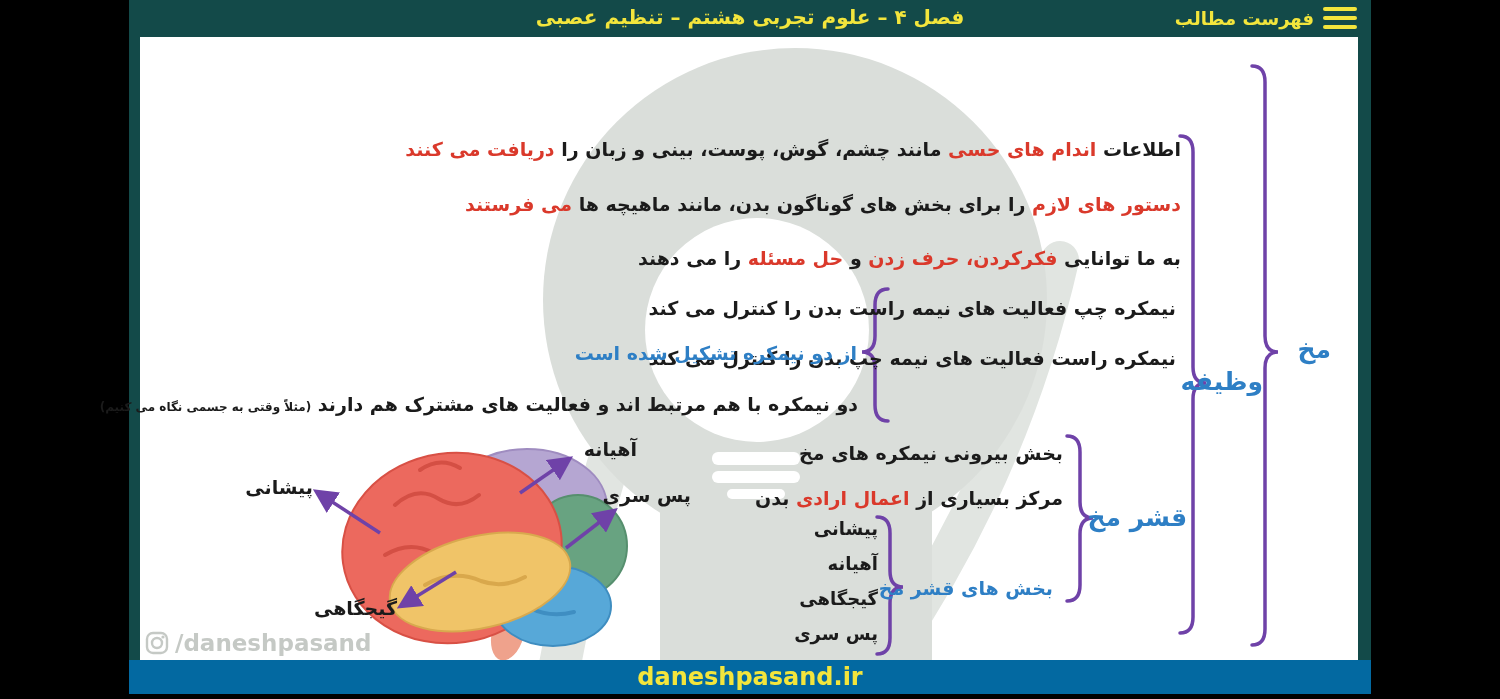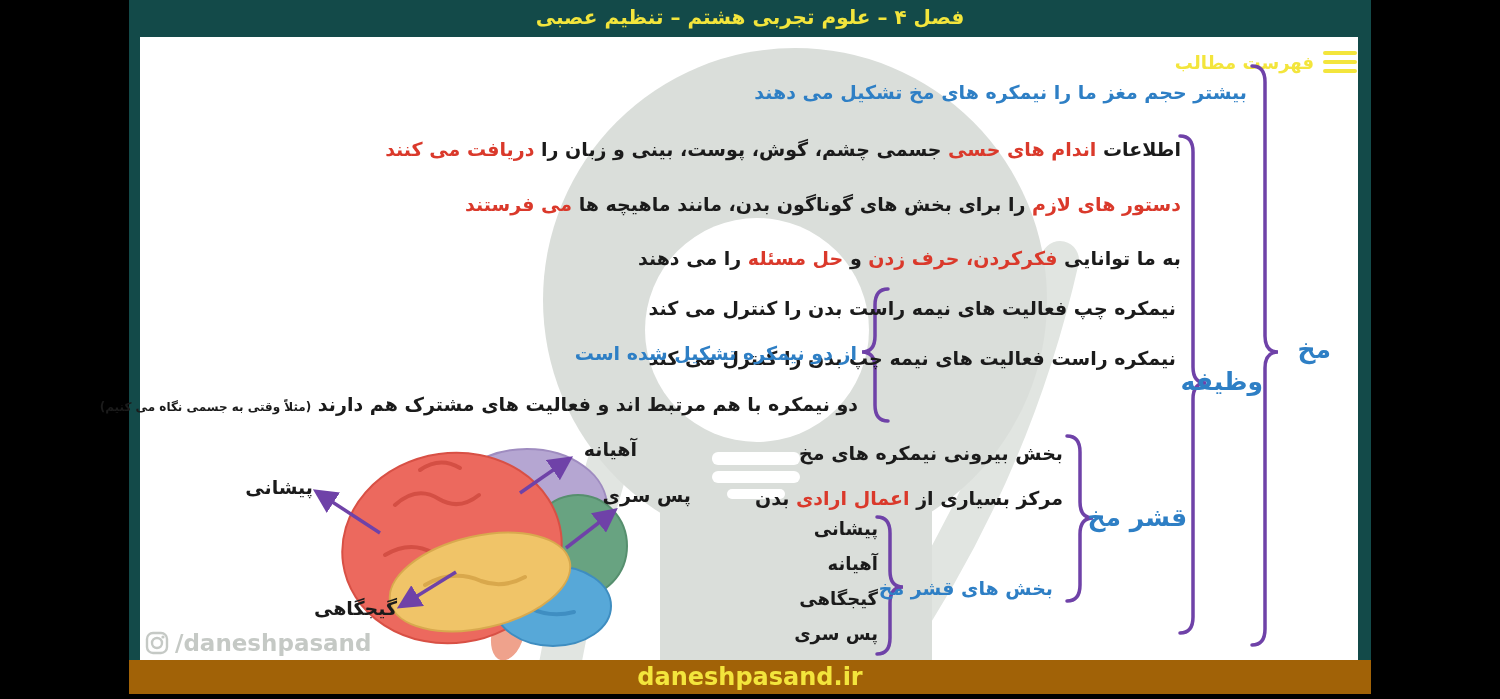--- a/index.html
+++ b/index.html
@@ -2,25 +2,25 @@
 <html lang="fa"><head>
 <meta charset="utf-8">
 <style>
   html,body{margin:0;padding:0;background:#000;}
   body{font-family:"DejaVu Sans",sans-serif;}
   .canvas{position:relative;width:1500px;height:699px;background:#000;overflow:hidden;border-radius:22px;}
   .frame{position:absolute;left:129px;top:0;width:1242px;height:694px;background:#134a49;}
   .content{position:absolute;left:140px;top:37px;width:1218px;height:623px;background:#ffffff;}
   .hdr-title{position:absolute;left:129px;top:5px;width:1242px;text-align:center;color:#f3e53c;
     font-size:20px;font-weight:bold;direction:rtl;}
-  .toc{position:absolute;right:143px;top:7px;display:flex;align-items:flex-end;gap:9px;cursor:pointer;margin-top:44px;}
+  .toc{position:absolute;right:143px;top:7px;display:flex;align-items:flex-end;gap:9px;cursor:pointer;}
   .toc-label{color:#f3e53c;font-size:18px;font-weight:bold;direction:rtl;}
   .hamburger{display:flex;flex-direction:column;gap:5px;}
   .hamburger i{display:block;width:34px;height:4px;background:#f3e53c;border-radius:2px;}
-  .footer{position:absolute;left:129px;top:660px;width:1242px;height:34px;background:#a16207;
+  .footer{position:absolute;left:129px;top:660px;width:1242px;height:34px;background:#0369a1;
     display:flex;align-items:center;justify-content:center;}
   .footer span{color:#f3e53c;font-size:24px;font-weight:bold;}
   .t{position:absolute;font-weight:bold;color:#1b1b1b;font-size:19px;line-height:28px;
      white-space:nowrap;direction:rtl;z-index:6;}
   .blue{color:#2e7fc5;}
   .red{color:#da392b;}
   .small-note{font-size:12px;font-weight:bold;color:#1b1b1b;}
   .lbl-big{font-size:25px;}
   .lbl-mid{font-size:25px;}
   svg.layer{position:absolute;z-index:4;pointer-events:none;}
@@ -83,23 +83,22 @@
   <div class="hdr-title">فصل ۴ – علوم تجربی هشتم – تنظیم عصبی</div>
   <div class="toc">
     <span class="toc-label">فهرست مطالب</span>
     <span class="hamburger">
         <i></i>
         <i></i>
         <i></i>
       </span>
   </div>
 
-  <div class="t blue" style="top:78px;right:253px;">بیشتر حجم مغز ما را نیمکره های مخ تشکیل می دهند</div>
 
-  <div class="t" style="top:135px;right:319px;"><span>اطلاعات </span><span class="red">اندام های حسی</span><span> جسمی چشم، گوش، پوست، بینی و زبان را </span><span class="red">دریافت می کنند</span></div>
+  <div class="t" style="top:135px;right:319px;"><span>اطلاعات </span><span class="red">اندام های حسی</span><span> مانند چشم، گوش، پوست، بینی و زبان را </span><span class="red">دریافت می کنند</span></div>
 
   <div class="t" style="top:190px;right:319px;"><span class="red">دستور های لازم</span><span> را برای بخش های گوناگون بدن، مانند ماهیچه ها </span><span class="red">می فرستند</span></div>
 
   <div class="t" style="top:244px;right:319px;"><span>به ما توانایی </span><span class="red">فکرکردن، حرف زدن</span><span> و </span><span class="red">حل مسئله</span><span> را می دهند</span></div>
 
   <div class="t" style="top:294px;right:324px;">نیمکره چپ فعالیت های نیمه راست بدن را کنترل می کند</div>
   <div class="t" style="top:344px;right:324px;">نیمکره راست فعالیت های نیمه چپ بدن را کنترل می کند</div>
   <div class="t" style="top:390px;right:642px;"><span>دو نیمکره با هم مرتبط اند و فعالیت های مشترک هم دارند</span> <span class="small-note">(مثلاً وقتی به جسمی نگاه می کنیم)</span></div>
 
   <div class="t blue" style="top:339px;right:643px;">از دو نیمکره تشکیل شده است</div>

